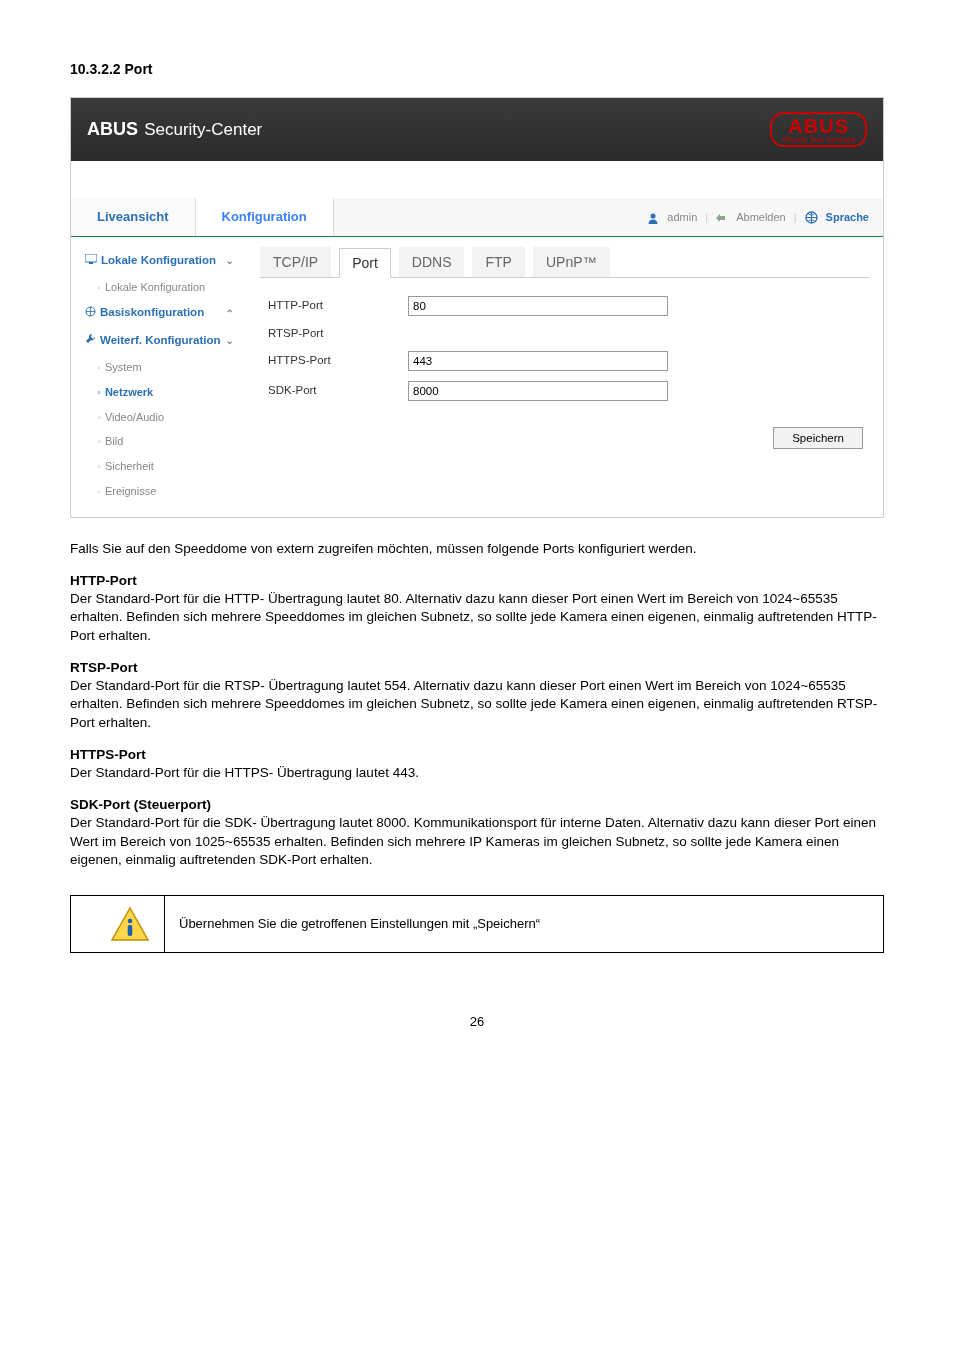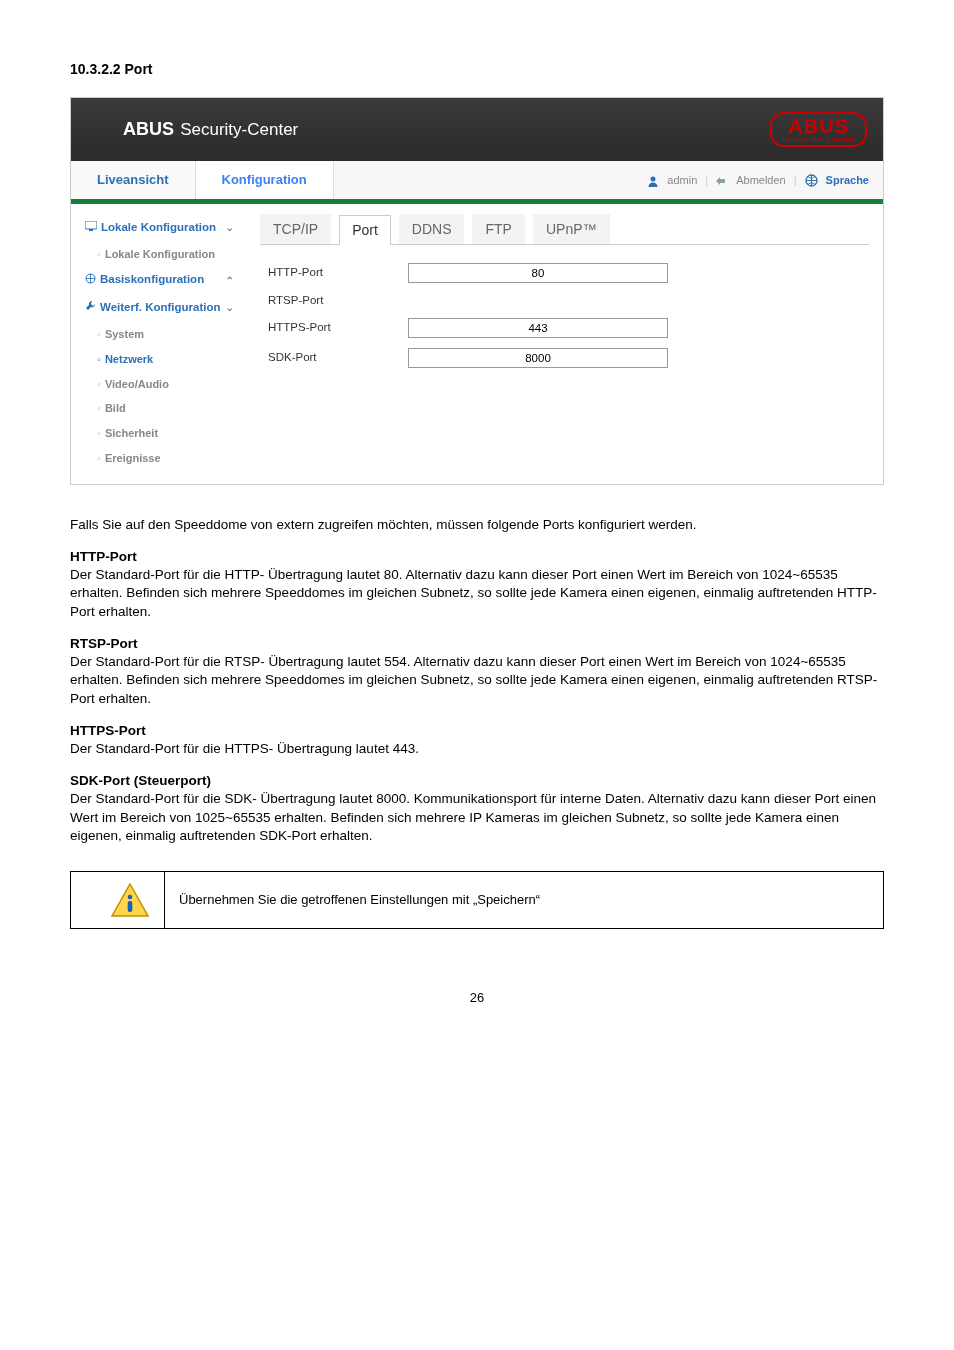--- a/index.html
+++ b/index.html
@@ -16,36 +16,37 @@
   .section-title { font-weight: bold; font-size: 14px; margin-bottom: 18px; }
   .app-outer { border: 1px solid #ccc; background: #fff; }
   .app-header {
     background: linear-gradient(#3a3a3a, #2b2b2b);
     color: #fff;
     padding: 14px 16px;
     display: flex;
     justify-content: space-between;
     align-items: center;
   }
-  .brand-left { font-size: 18px; font-weight: bold; margin-left: 36px; }
+  .brand-left { font-size: 18px; font-weight: bold; }
   .brand-left .reg { font-weight: normal; font-size: 15px; margin-left: 2px; }
   .logo-box {
     border: 2px solid #c00;
     border-radius: 14px;
     padding: 2px 10px 1px 10px;
     text-align: center;
   }
   .logo-text { color: #c00; font-weight: bold; font-size: 20px; letter-spacing: 1px; line-height: 1; font-family: Arial Black, Arial, sans-serif; }
   .logo-sub { color: #c00; font-size: 7px; line-height: 1.2; }
   .nav-row {
     display: flex;
     justify-content: space-between;
     align-items: stretch;
-    border-bottom: 5px solid #15803d;
+    border-bottom: 1px solid #15803d;
     background: #f7f7f7;
+    margin-top: 37px;
   }
   .nav-tabs { display: flex; }
   .nav-tab {
     padding: 10px 26px;
     font-size: 13px;
     font-weight: bold;
     border-right: 1px solid #ddd;
     background: #f2f2f2;
     color: #3b82f6;
     cursor: pointer;
@@ -64,44 +65,44 @@
   .user-strip .sprache { color: #2b6fb6; font-weight: bold; }
   .user-strip svg { display: inline-block; vertical-align: middle; }
   .app-body { display: flex; min-height: 280px; }
   .sidebar { width: 175px; border-right: 0; padding: 10px 6px 10px 8px; }
   .sb-group {
     display: flex; justify-content: space-between; align-items: center;
     padding: 6px 6px; font-size: 11.5px; cursor: pointer;
   }
   .sb-group.bold { font-weight: bold; color: #2b6fb6; }
   .sb-group .chev { color: #888; font-size: 10px; }
-  .sb-child { padding: 5px 0 5px 18px; font-size: 11px; color: #888; cursor: pointer; font-weight: bold; }
+  .sb-child { padding: 5px 0 5px 18px; font-size: 11px; color: #888; cursor: pointer; }
   .sb-child.active { color: #2b6fb6; font-weight: bold; }
   .sb-icon { display: inline-block; vertical-align: middle; margin-right: 4px; }
   .main { flex: 1; padding: 10px 14px; position: relative; }
   .tabs2 { display: flex; border-bottom: 1px solid #ccc; }
   .tab2 {
     padding: 5px 12px; font-size: 14px; color: #666;
     border: 1px solid transparent; border-bottom: none;
     background: #f3f3f3; margin-right: 8px; cursor: pointer;
   }
   .tab2.active { background: #fff; border-color: #ccc; color: #333; position: relative; top: 1px; }
   .form-area { padding: 18px 8px 8px 8px; }
   .form-row { display: flex; align-items: center; margin-bottom: 10px; }
   .form-row label { width: 140px; font-size: 11.5px; color: #333; }
   .form-row input {
     width: 260px; height: 20px; border: 1px solid #999;
-    font-size: 11.5px; padding: 1px 4px; background: #fff; text-align: center;
+    font-size: 11.5px; padding: 1px 4px; background: #fff;
   }
   .save-row { display: flex; justify-content: flex-end; padding: 8px 6px 14px 0; }
   .save-btn {
     border: 1px solid #999; background: #f2f2f2;
     padding: 4px 18px; font-size: 11.5px; cursor: pointer;
   }
-  .doc-text { margin-top: 31px; font-size: 13.5px; }
+  .doc-text { margin-top: 22px; font-size: 13.5px; }
   .doc-text p { margin-bottom: 14px; }
   .doc-text .sub { font-weight: bold; margin-bottom: 0; }
   .info-box { display: flex; border: 1px solid #000; margin-top: 26px; padding-left: 24px; }
   .info-box .icon-cell {
     width: 70px; border-right: 1px solid #000;
     display: flex; align-items: center; justify-content: center; padding: 10px;
   }
   .info-box .text-cell { flex: 1; display: flex; align-items: center; padding: 10px 14px; }
   .page-num { text-align: center; margin-top: 60px; font-size: 13px; }
 </style>
@@ -207,20 +208,23 @@
         <div class="form-row">
           <label>HTTPS-Port</label>
           <input type="text" value="443" style="">
         </div>
         <div class="form-row">
           <label>SDK-Port</label>
           <input type="text" value="8000" style="">
         </div>
       </div>
 
+      <div class="save-row">
+        <button class="save-btn">Speichern</button>
+      </div>
     </div>
   </div>
 </div>
 
 <div class="doc-text">
   <p>Falls Sie auf den Speeddome von extern zugreifen möchten, müssen folgende Ports konfiguriert werden.</p>
 
   <p class="sub">HTTP-Port</p>
   <p>Der Standard-Port für die HTTP- Übertragung lautet 80. Alternativ dazu kann dieser Port einen Wert im Bereich von 1024~65535 erhalten. Befinden sich mehrere Speeddomes im gleichen Subnetz, so sollte jede Kamera einen eigenen, einmalig auftretenden HTTP-Port erhalten.</p>
 

